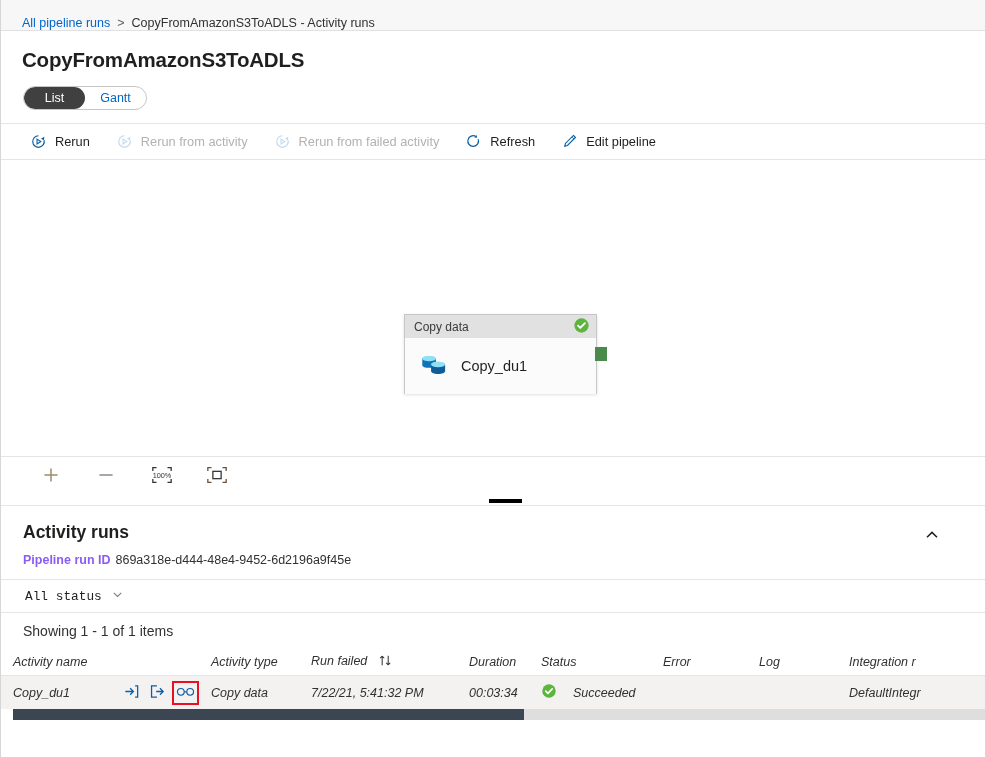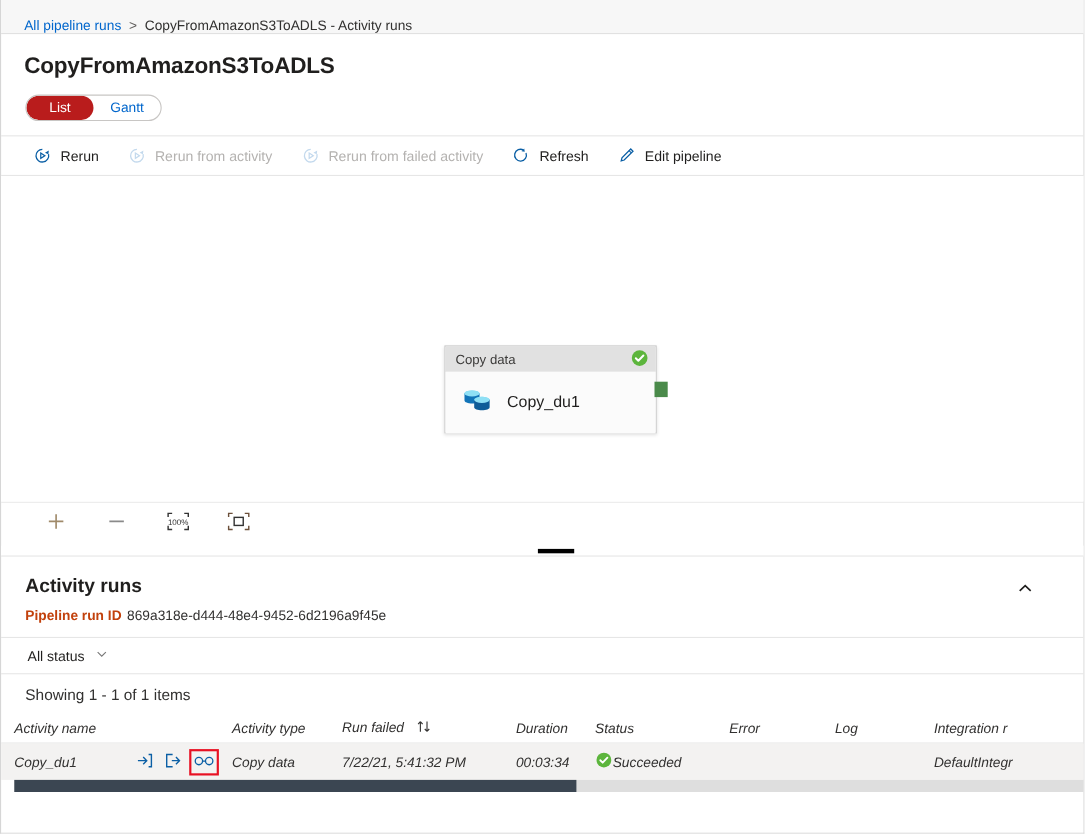--- a/index.html
+++ b/index.html
@@ -55,21 +55,21 @@
   }
   .pill {
     flex: 1;
     display: flex; align-items: center; justify-content: center;
     font-size: 12.5px;
     border-radius: 13px;
     cursor: pointer;
     height: 22px;
     margin: 0;
   }
-  .pill.active { background: #b91c1c; color: #ffffff; }
+  .pill.active { background: #404040; color: #ffffff; }
   .pill.inactive { color: #0066cc; }
 
   
   .cmdbar {
     margin-top: 13px;
     height: 37px;
     border-top: 1px solid #e6e6e6;
     border-bottom: 1px solid #e6e6e6;
     display: flex;
     align-items: center;
@@ -153,21 +153,21 @@
     background: #000000;
   }
 
   
   .ar-header {
     position: relative;
     padding: 16px 0 0 22px;
   }
   .ar-title { font-size: 17.5px; font-weight: bold; color: #201f1e; }
   .ar-runid { margin-top: 10px; font-size: 12.5px; }
-  .ar-runid .k { font-weight: bold; color: #c2410c; }
+  .ar-runid .k { font-weight: bold; color: #8b5cf6; }
   .ar-runid .v { color: #323130; margin-left: 5px; }
   .ar-collapse {
     position: absolute;
     right: 40px; top: 18px;
     width: 26px; height: 26px;
     display: flex; align-items: center; justify-content: center;
     cursor: pointer;
   }
 
   .filter-row {
@@ -175,20 +175,21 @@
     height: 34px;
     border-top: 1px solid #e6e6e6;
     border-bottom: 1px solid #e6e6e6;
     display: flex; align-items: center;
     padding-left: 24px;
   }
   .filter-chip {
     display: flex; align-items: center;
     font-size: 12.8px; color: #201f1e;
     cursor: pointer;
+    font-family: Liberation Mono, monospace;
   }
   .filter-chip .chev { margin-left: 9px; display: block; }
 
   .showing {
     padding: 10px 0 0 22px;
     font-size: 14px;
     color: #323130;
   }
 
   
@@ -214,21 +215,21 @@
   .c-name   { width: 110px; flex: none; }
   .c-icons  { width: 88px; flex: none; display: flex; align-items: center; gap: 9px; }
   .c-type   { width: 100px; flex: none; }
   .c-start  { width: 158px; flex: none; }
   .c-dur    { width: 72px;  flex: none; }
   .c-status { width: 122px; flex: none; display: flex; align-items: center; }
   .c-err    { width: 96px;  flex: none; }
   .c-log    { width: 90px;  flex: none; }
   .c-ir     { width: 140px; flex: none; white-space: nowrap; overflow: hidden; }
   .sorticon { margin-left: 7px; vertical-align: -2px; }
-  .status-txt { margin-left: 0; }
+  .status-txt { margin-left: 16px; }
   .rowicon { cursor: pointer; display: block; }
   .icon-hl {
     border: 2px solid #e81123;
     padding: 1px 2px;
     display: flex; align-items: center; justify-content: center;
     margin-left: -3px;
   }
 
   
   .hscroll {

